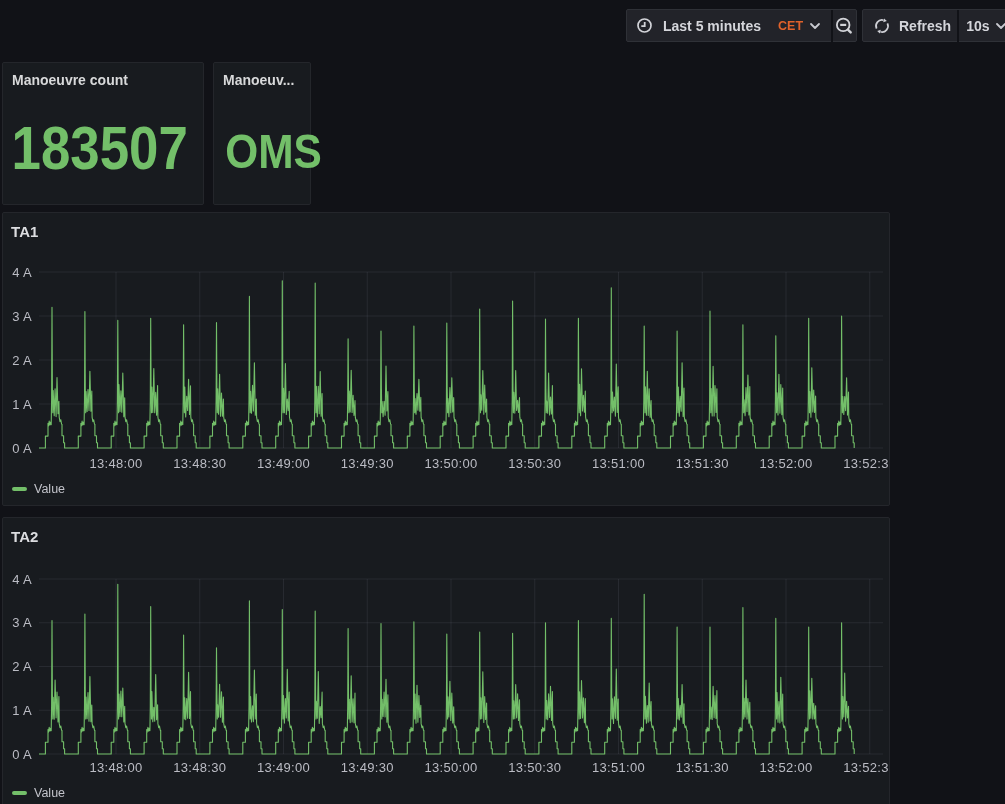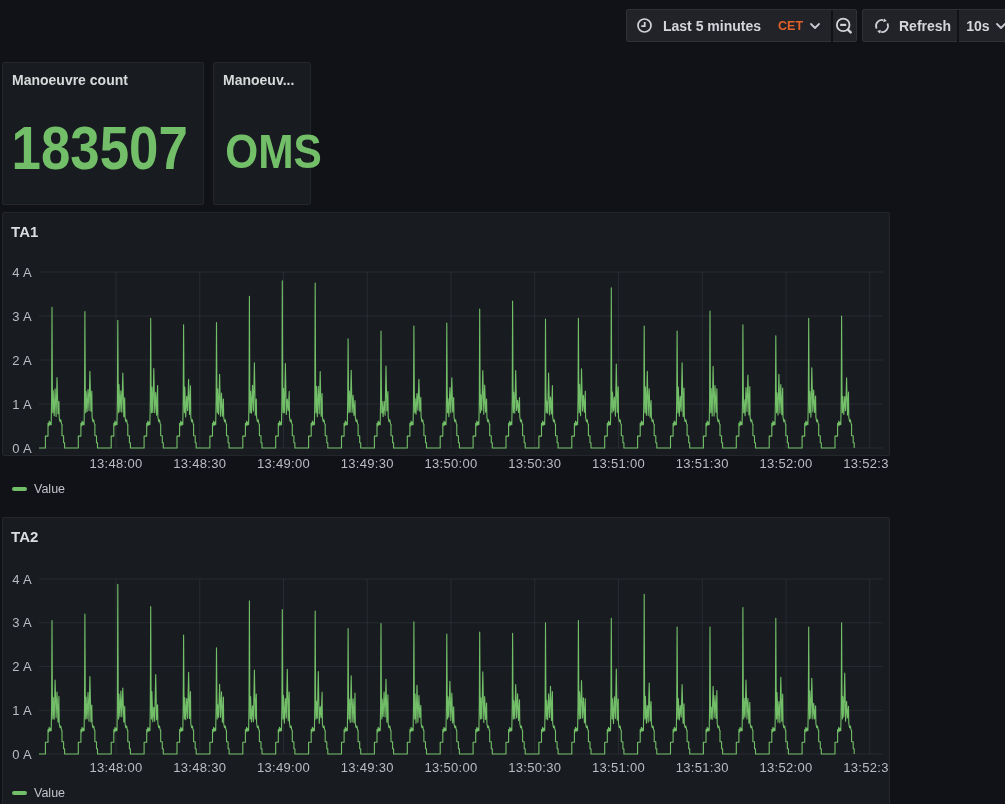--- a/index.html
+++ b/index.html
@@ -61,21 +61,21 @@
 
 <div class="panel" style="left:2px; top:62px; width:202px; height:143px;">
   <div style="position:absolute;left:9px;top:9px;font-size:14px;font-weight:bold;color:#d8d9da;">Manoeuvre count</div>
   <div style="position:absolute;left:0;top:55px;width:202px;text-align:center;font-size:61px;line-height:61px;font-weight:bold;color:#73bf69;transform:translateX(-5px) scaleX(0.866);">183507</div>
 </div>
 <div class="panel" style="left:213px; top:62px; width:98px; height:143px;">
   <div style="position:absolute;left:9px;top:9px;font-size:14px;font-weight:bold;color:#d8d9da;white-space:nowrap;">Manoeuv...</div>
   <div style="position:absolute;left:0;top:64px;width:121px;text-align:center;font-size:49px;line-height:49px;font-weight:bold;color:#73bf69;transform:translateX(-1px) scaleX(0.865);">OMS</div>
 </div>
 
-<div class="panel" style="left:2px; top:212px; width:888px; height:244px;">
+<div class="panel" style="left:2px; top:212px; width:888px; height:294px;">
   <div class="ptitle">TA1</div>
   <svg width="886" height="292" viewBox="0 0 886 292" style="position:absolute;left:0;top:0">
       <line x1="36" y1="235.00" x2="880" y2="235.00" class="g"></line>
       <line x1="36" y1="191.00" x2="880" y2="191.00" class="g"></line>
       <line x1="36" y1="147.00" x2="880" y2="147.00" class="g"></line>
       <line x1="36" y1="103.00" x2="880" y2="103.00" class="g"></line>
       <line x1="36" y1="59.00" x2="880" y2="59.00" class="g"></line>
       <line x1="113.00" y1="59.00" x2="113.00" y2="235.00" class="g"></line>
       <line x1="196.75" y1="59.00" x2="196.75" y2="235.00" class="g"></line>
       <line x1="280.50" y1="59.00" x2="280.50" y2="235.00" class="g"></line>

